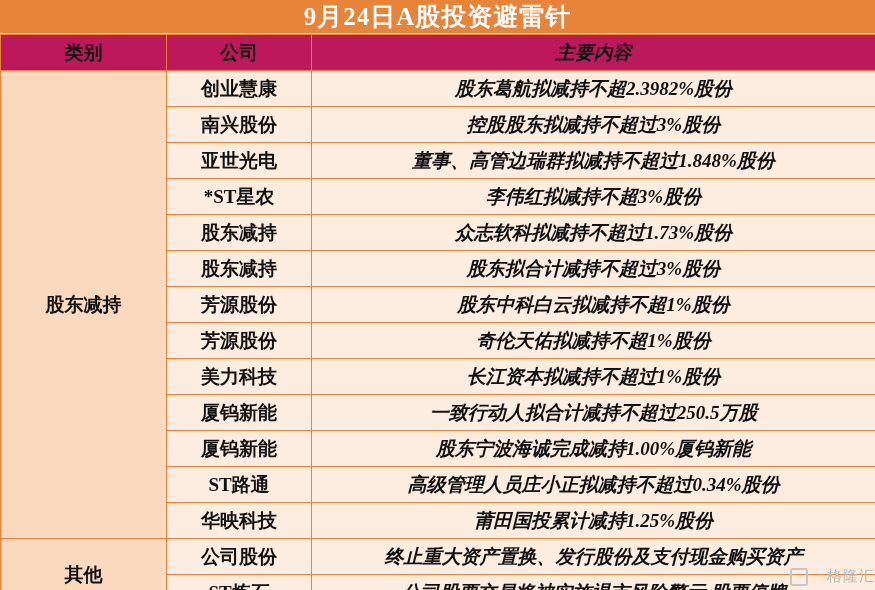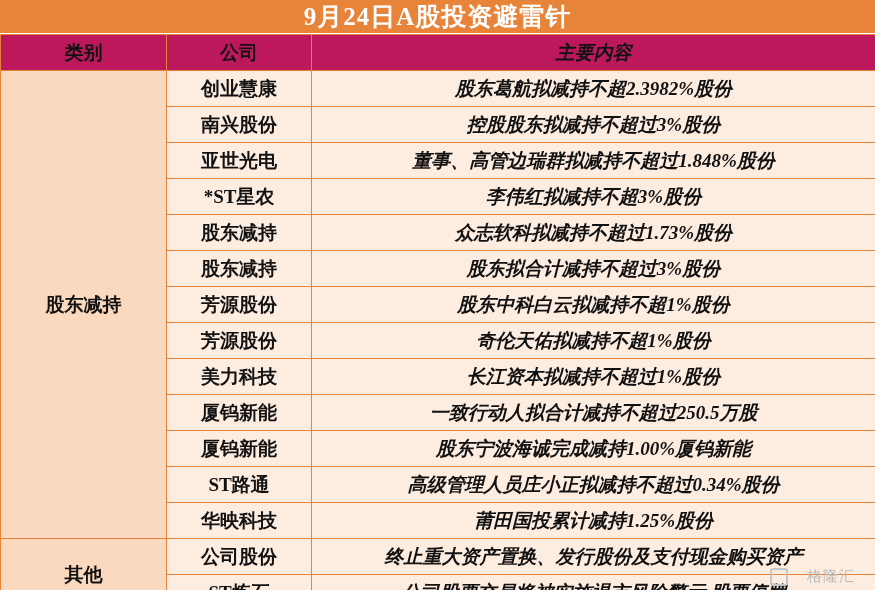--- a/index.html
+++ b/index.html
@@ -76,21 +76,21 @@
     font-size: 20px;
   }
   td.content-cell {
     text-align: center;
     font-weight: bold;
     font-size: 20px;
     padding-left: 10px;
   }
   .watermark {
     position: absolute;
-    right: 20px;
+    right: 0;
     bottom: 4px;
     font-size: 15px;
     color: #b9b9b9;
     font-family: "Liberation Sans", sans-serif;
     letter-spacing: 1px;
     display: flex;
     align-items: center;
     gap: 19px;
   }
   .watermark .wm-mark {

